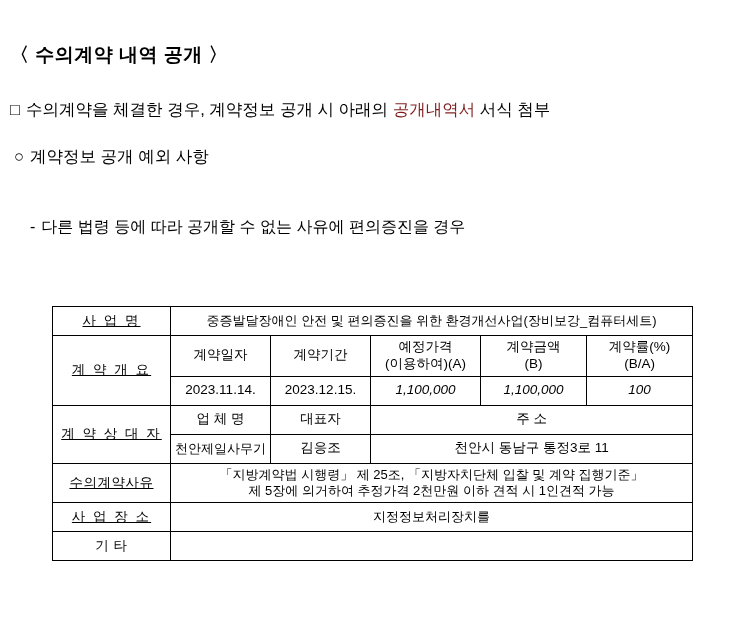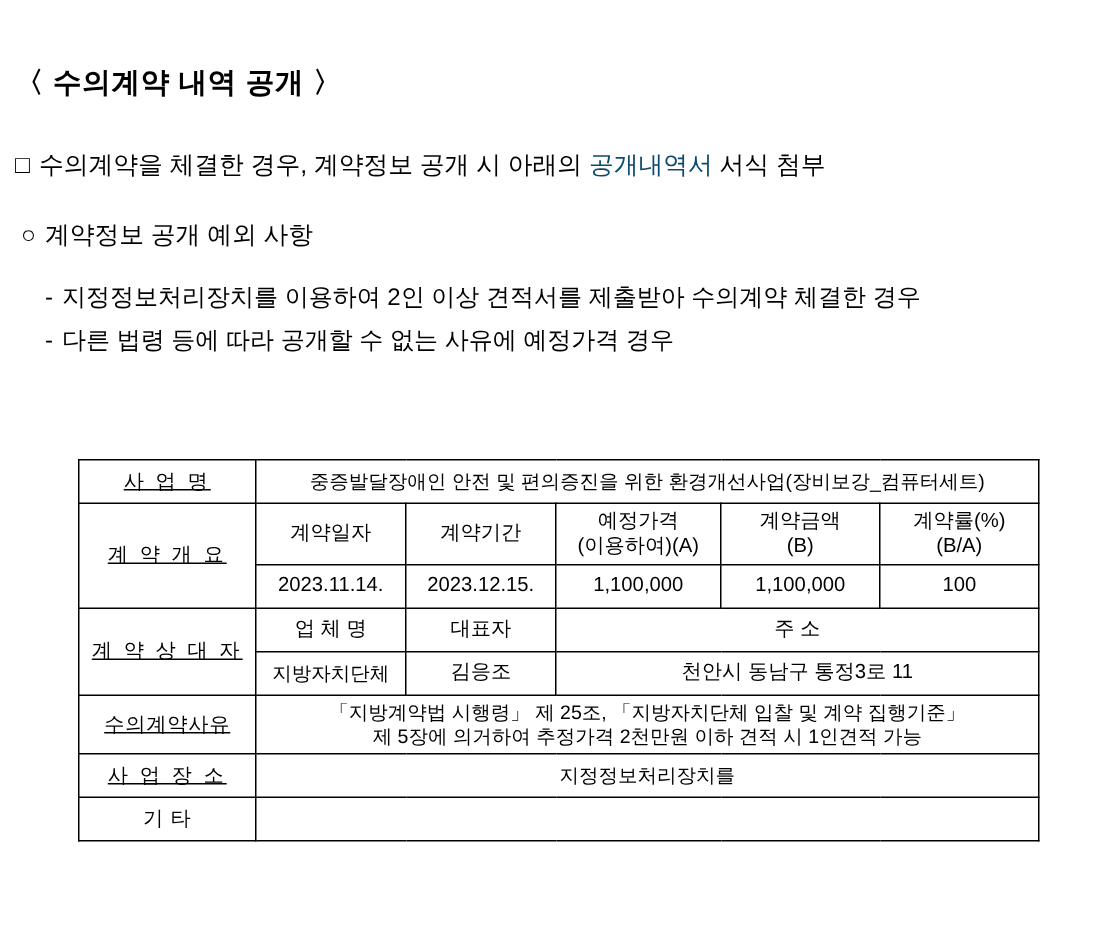--- a/index.html
+++ b/index.html
@@ -58,21 +58,21 @@
     top: 217px;
     font-size: 16px;
   }
 
   .marker {
     display: inline-block;
     margin-right: 6px;
   }
 
   .hl {
-    color: #0c4a6e;
+    color: #7f1d1d;
   }
 
   
   .contract-table {
     position: absolute;
     left: 52px;
     top: 306px;
     width: 640px;
     border-collapse: collapse;
     table-layout: fixed;
@@ -93,20 +93,21 @@
   .label-underline {
     text-decoration: underline;
   }
   .left-text {
     text-align: left;
     padding-left: 6px;
   }
   .right-text {
     text-align: right;
     padding-right: 8px;
+    font-style: italic;
   }
   .small-13 {
     font-size: 13px;
     margin-top: 32px;
   }
   .reason-cell {
     text-align: left;
     padding-left: 4px;
     line-height: 1.35;
     font-size: 13px;
@@ -130,26 +131,23 @@
   <div class="doc-title">〈 수의계약 내역 공개 〉</div>
 
   <div class="clause-line clause-1">
     <span class="marker">□</span><span>수의계약을 체결한 경우, 계약정보 공개 시 아래의 </span><span class="hl">공개내역서</span><span> 서식 첨부</span>
   </div>
 
   <div class="clause-line clause-2">
     <span class="marker">○</span><span>계약정보 공개 예외 사항</span>
   </div>
 
-  <div class="clause-line clause-3">
-    <span class="marker">-</span><span>지정정보처리장치를 이용하여 2인 이상 견적서를 제출받아 수의계약 체결한 경우</span>
-  </div>
 
   <div class="clause-line clause-4">
-    <span class="marker">-</span><span>다른 법령 등에 따라 공개할 수 없는 사유에 예정가격 경우</span>
+    <span class="marker">-</span><span>다른 법령 등에 따라 공개할 수 없는 사유에 편의증진을 경우</span>
   </div>
 
   <table class="contract-table">
     <colgroup>
       <col style="width:118px">
       <col style="width:100px">
       <col style="width:100px">
       <col style="width:110px">
       <col style="width:106px">
       <col style="width:106px">
@@ -194,21 +192,21 @@
       <tr>
         <td rowspan="2" class="label-cell">
           <span class="label-underline spaced2">계 약 상 대 자</span>
         </td>
         <td>업 체 명</td>
         <td>대표자</td>
         <td colspan="3">주          소</td>
       </tr>
 
       <tr>
-        <td class="small-13">지방자치단체</td>
+        <td class="small-13">천안제일사무기</td>
         <td>김응조</td>
         <td colspan="3">천안시 동남구 통정3로 11</td>
       </tr>
 
       <tr>
         <td class="label-cell">
           <span class="label-underline">수의계약사유</span>
         </td>
         <td colspan="5" class="reason-cell tall">
           <div>「지방계약법 시행령」 제 25조, 「지방자치단체 입찰 및 계약 집행기준」</div>

